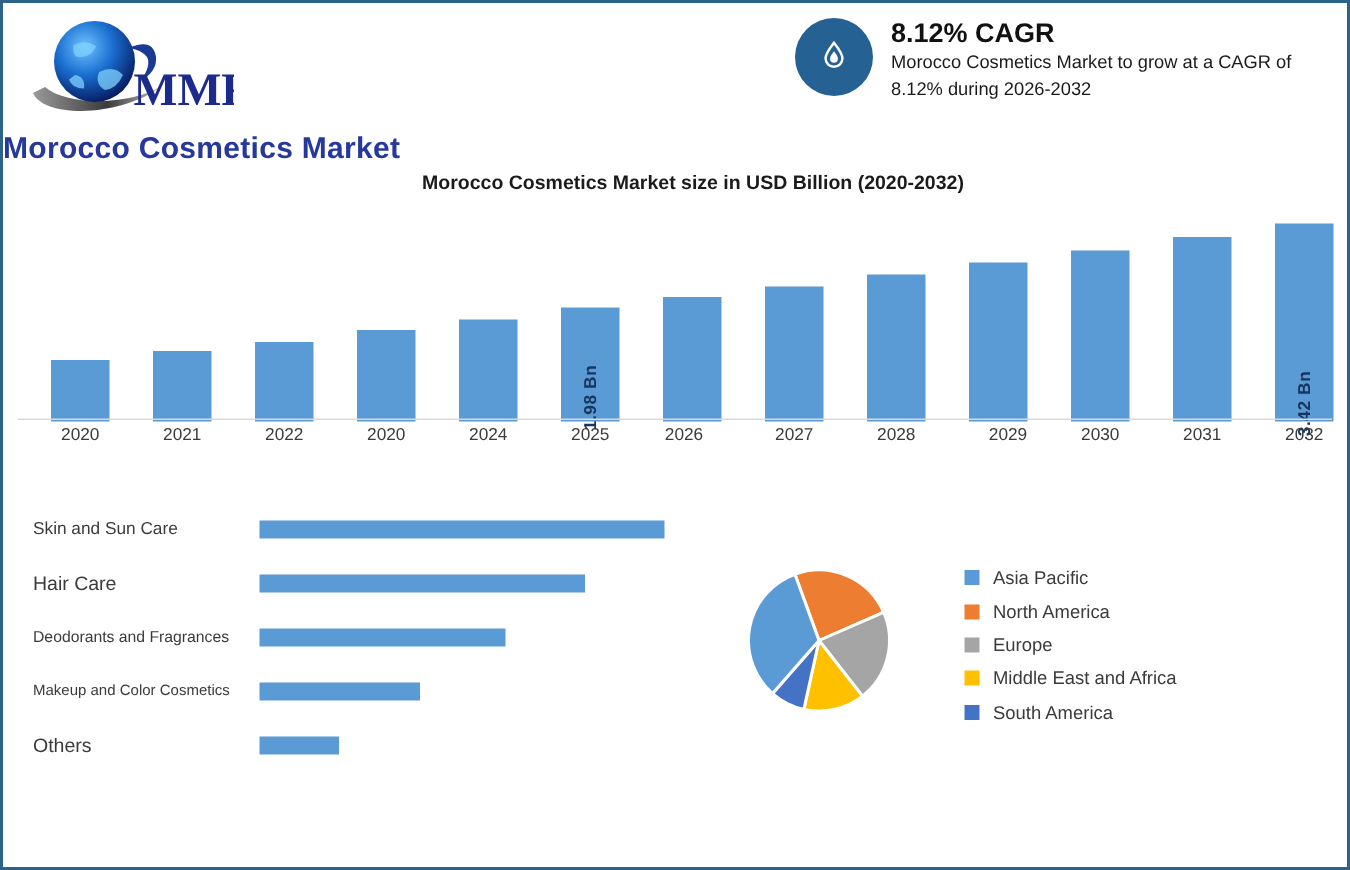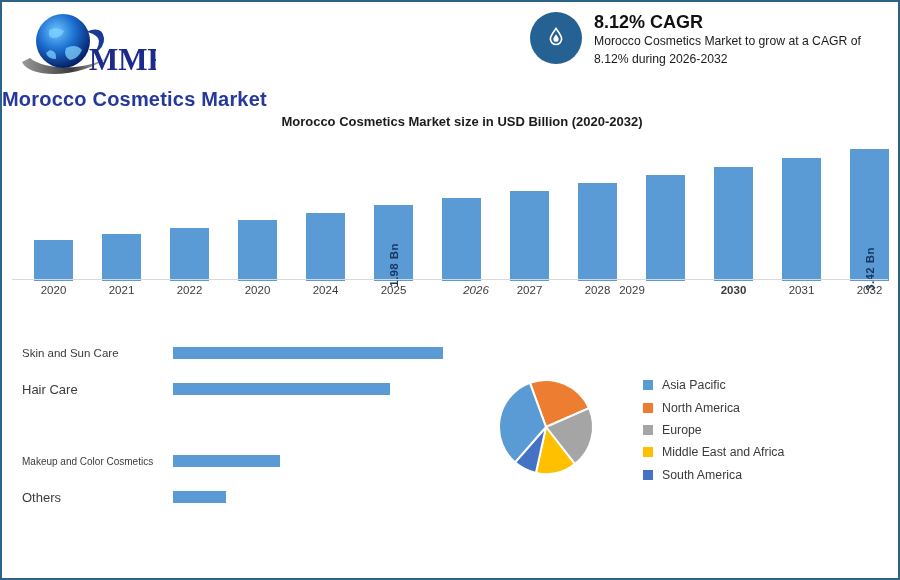--- a/index.html
+++ b/index.html
@@ -126,37 +126,41 @@
       </div>
   </div>
   <div class="axisline"></div>
   <div id="collabels">
       <div class="collabel" style="left: 21.5px;">2020</div>
       <div class="collabel" style="left: 89.5px;">2021</div>
       <div class="collabel" style="left: 157.5px;">2022</div>
       <div class="collabel" style="left: 225.5px;">2020</div>
       <div class="collabel" style="left: 293.5px;">2024</div>
       <div class="collabel" style="left: 361.5px;">2025</div>
-      <div class="collabel" style="left: 444px; font-style: italic;">2026</div>
+      <div class="collabel" style="left: 424px;">2026</div>
       <div class="collabel" style="left: 497.5px;">2027</div>
       <div class="collabel" style="left: 565.5px;">2028</div>
-      <div class="collabel" style="left: 600px;">2029</div>
-      <div class="collabel" style="left: 701.5px; font-weight: bold;">2030</div>
+      <div class="collabel" style="left: 640px;">2029</div>
+      <div class="collabel" style="left: 701.5px;">2030</div>
       <div class="collabel" style="left: 769.5px;">2031</div>
       <div class="collabel" style="left: 837.5px; text-align: center;">2032</div>
     </div>
 
   <div class="hbchart" id="hbchart">
       <div class="hbrow" style="top: 0px;">
         <div class="hblabel" style="font-size: 11.5px; text-align: center;">Skin and Sun Care</div>
         <div class="hbbar" style="width: 270px; background: rgb(91, 155, 213);"></div>
       </div>
       <div class="hbrow" style="top: 36px;">
         <div class="hblabel" style="font-size: 13px;">Hair Care</div>
         <div class="hbbar" style="width: 217px; background: rgb(91, 155, 213);"></div>
+      </div>
+      <div class="hbrow" style="top: 72px;">
+        <div class="hblabel" style="font-size: 10.5px;">Deodorants and Fragrances</div>
+        <div class="hbbar" style="width: 164px; background: rgb(91, 155, 213);"></div>
       </div>
       <div class="hbrow" style="top: 108px;">
         <div class="hblabel" style="font-size: 10px;">Makeup and Color Cosmetics</div>
         <div class="hbbar" style="width: 107px; background: rgb(91, 155, 213);"></div>
       </div>
       <div class="hbrow" style="top: 144px;">
         <div class="hblabel" style="font-size: 13px;">Others</div>
         <div class="hbbar" style="width: 53px; background: rgb(91, 155, 213);"></div>
       </div>
     </div>

